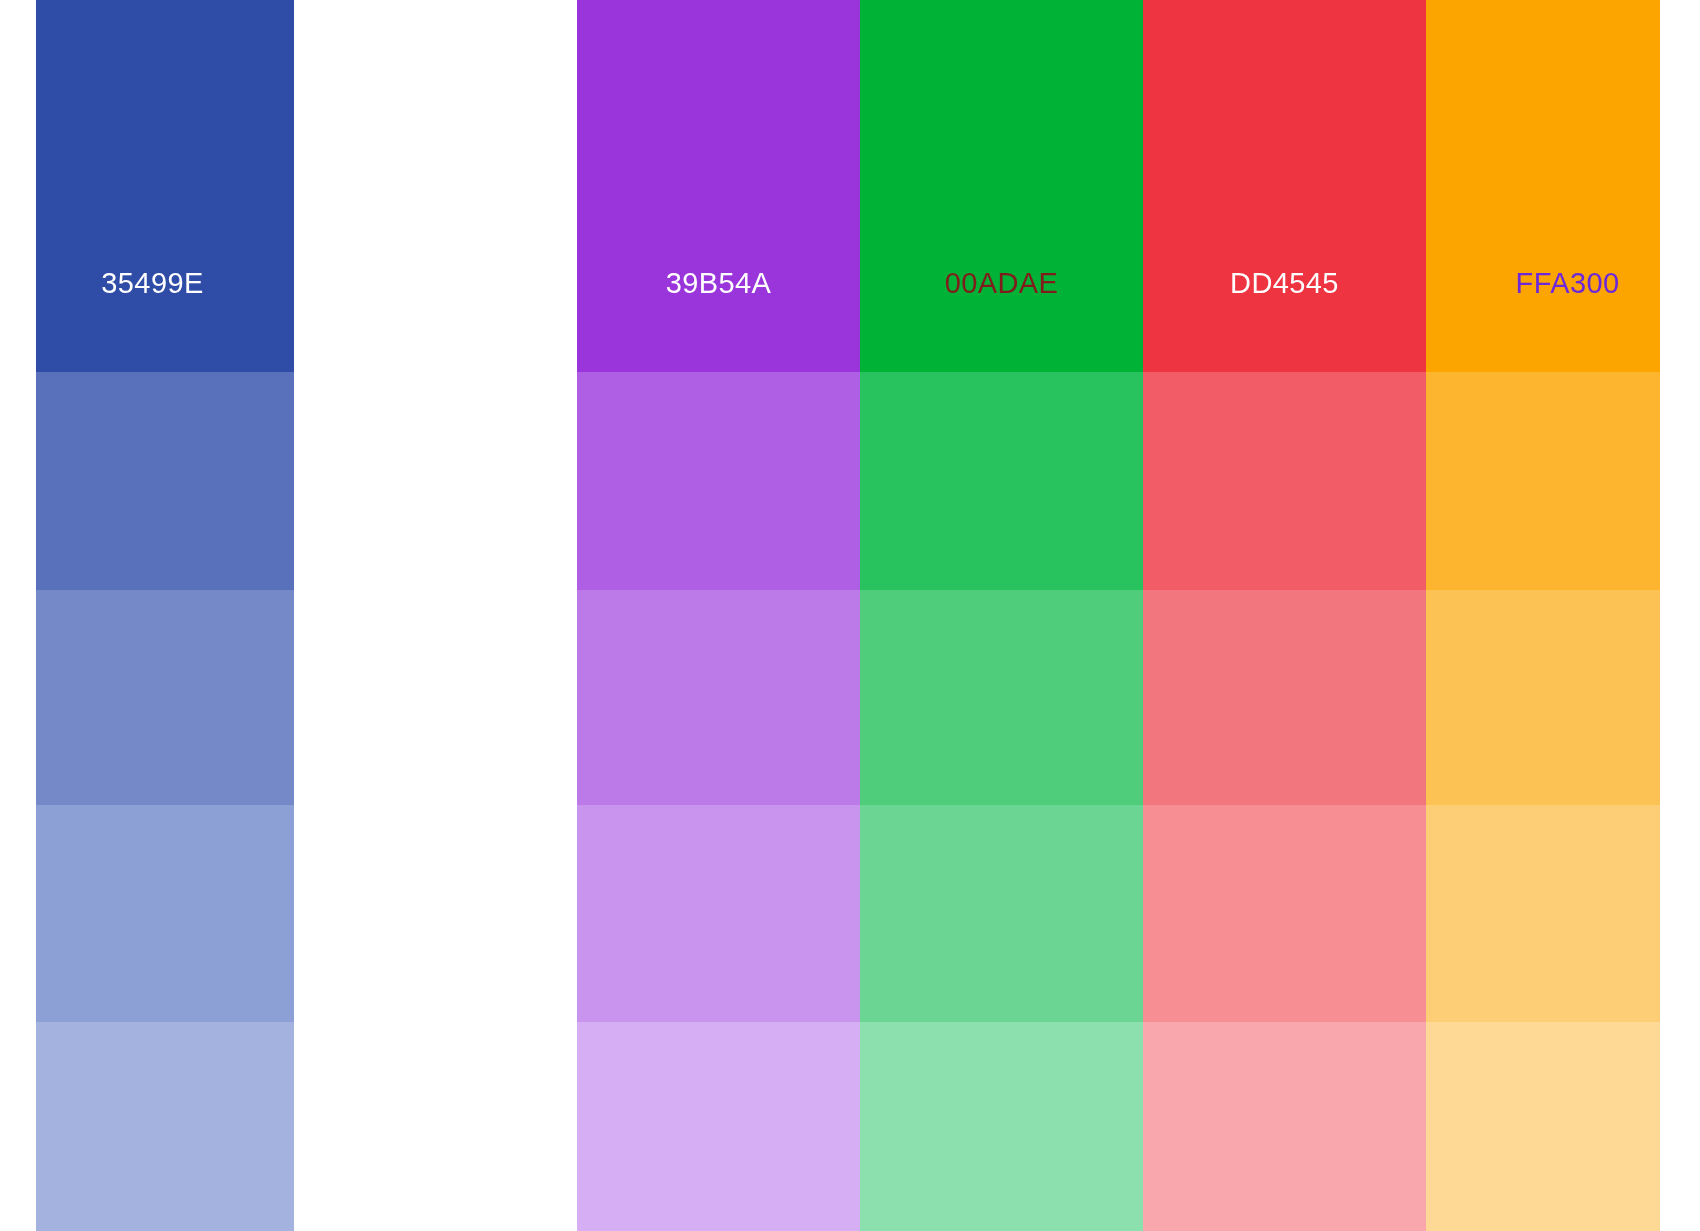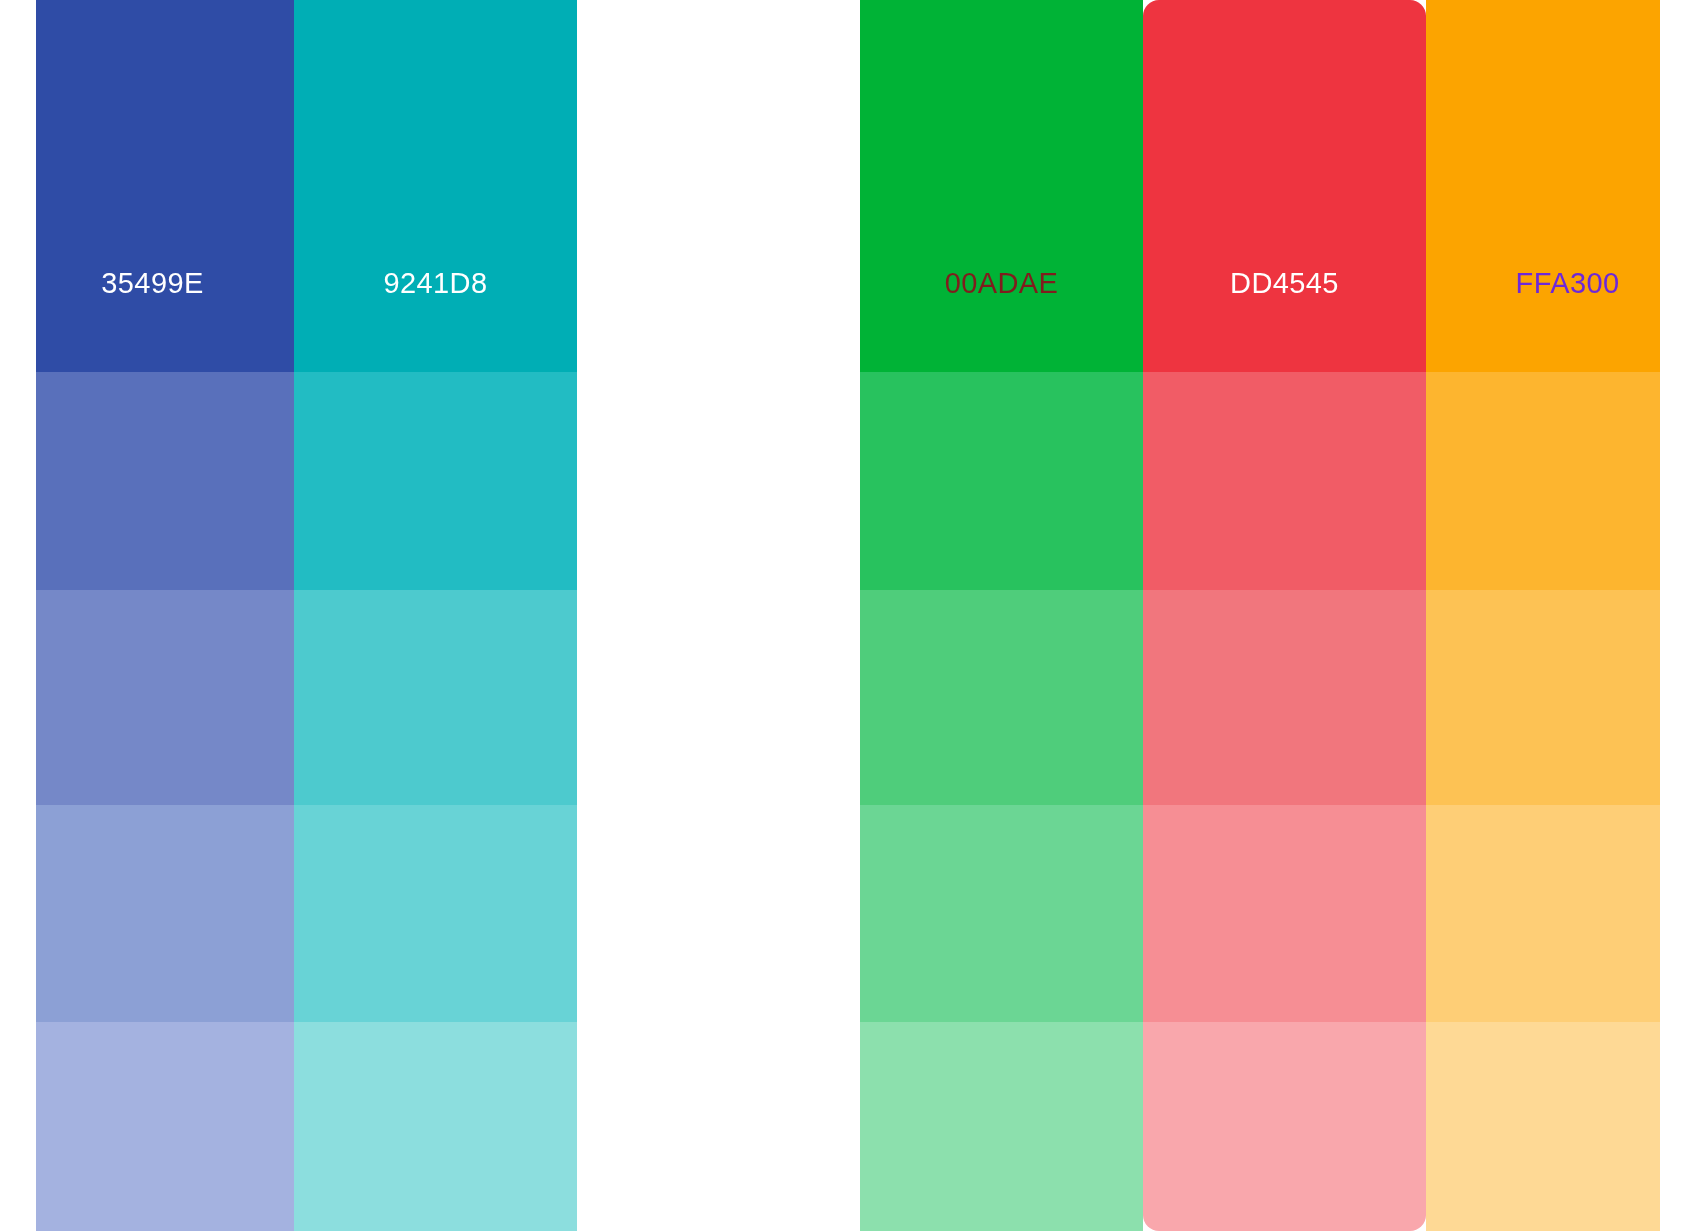--- a/index.html
+++ b/index.html
@@ -66,39 +66,39 @@
 <div id="palette-grid" style="background: rgb(255, 255, 255);">
     <div class="palette-column" style="left: -25px; width: 283px;">
       <div class="swatch-cell base-row" style="top: 0px; height: 372px; background-color: rgb(47, 76, 166);">
         <span class="swatch-label" style="top: 269px; color: rgb(255, 255, 255); font-size: 29px;">35499E</span>
       </div>
       <div class="swatch-cell" style="top: 372px; height: 218px; background-color: rgb(89, 112, 187);"></div>
       <div class="swatch-cell" style="top: 590px; height: 215px; background-color: rgb(117, 136, 200);"></div>
       <div class="swatch-cell" style="top: 805px; height: 217px; background-color: rgb(140, 160, 213);"></div>
       <div class="swatch-cell" style="top: 1022px; height: 209px; background-color: rgb(164, 178, 224);"></div>
     </div>
-    <div class="palette-column" style="left: 258px; width: 283px;">
-      <div class="swatch-cell base-row" style="top: 0px; height: 372px; background-color: rgb(0, 174, 181);">
-        <span class="swatch-label" style="top: 269px; color: rgb(255, 255, 255); font-size: 29px;">9241D8</span>
+    <div class="palette-column" style="left: 541px; width: 283px;">
+      <div class="swatch-cell base-row" style="top: 0px; height: 372px; background-color: rgb(154, 52, 219);">
+        <span class="swatch-label" style="top: 269px; color: rgb(255, 255, 255); font-size: 29px;">39B54A</span>
       </div>
-      <div class="swatch-cell" style="top: 372px; height: 218px; background-color: rgb(34, 188, 195);"></div>
-      <div class="swatch-cell" style="top: 590px; height: 215px; background-color: rgb(77, 202, 206);"></div>
-      <div class="swatch-cell" style="top: 805px; height: 217px; background-color: rgb(104, 211, 214);"></div>
-      <div class="swatch-cell" style="top: 1022px; height: 209px; background-color: rgb(140, 222, 222);"></div>
+      <div class="swatch-cell" style="top: 372px; height: 218px; background-color: rgb(174, 95, 227);"></div>
+      <div class="swatch-cell" style="top: 590px; height: 215px; background-color: rgb(187, 122, 232);"></div>
+      <div class="swatch-cell" style="top: 805px; height: 217px; background-color: rgb(200, 148, 238);"></div>
+      <div class="swatch-cell" style="top: 1022px; height: 209px; background-color: rgb(214, 174, 243);"></div>
     </div>
     <div class="palette-column" style="left: 824px; width: 283px;">
       <div class="swatch-cell base-row" style="top: 0px; height: 372px; background-color: rgb(0, 179, 54);">
         <span class="swatch-label" style="top: 269px; color: #7f1d1d; font-size: 29px;">00ADAE</span>
       </div>
       <div class="swatch-cell" style="top: 372px; height: 218px; background-color: rgb(40, 194, 94);"></div>
       <div class="swatch-cell" style="top: 590px; height: 215px; background-color: rgb(79, 205, 123);"></div>
       <div class="swatch-cell" style="top: 805px; height: 217px; background-color: rgb(107, 214, 148);"></div>
       <div class="swatch-cell" style="top: 1022px; height: 209px; background-color: rgb(140, 224, 173);"></div>
     </div>
-    <div class="palette-column" style="left: 1107px; width: 283px; border-radius: 16px;">
+    <div class="palette-column" style="left: 1107px; width: 283px;">
       <div class="swatch-cell base-row" style="top: 0px; height: 372px; background-color: rgb(238, 52, 64);">
         <span class="swatch-label" style="top: 269px; color: rgb(255, 255, 255); font-size: 29px;">DD4545</span>
       </div>
       <div class="swatch-cell" style="top: 372px; height: 218px; background-color: rgb(241, 92, 102);"></div>
       <div class="swatch-cell" style="top: 590px; height: 215px; background-color: rgb(241, 118, 125);"></div>
       <div class="swatch-cell" style="top: 805px; height: 217px; background-color: rgb(246, 142, 148);"></div>
       <div class="swatch-cell" style="top: 1022px; height: 209px; background-color: rgb(249, 167, 172);"></div>
     </div>
     <div class="palette-column" style="left: 1390px; width: 283px;">
       <div class="swatch-cell base-row" style="top: 0px; height: 372px; background-color: rgb(252, 164, 0);">

